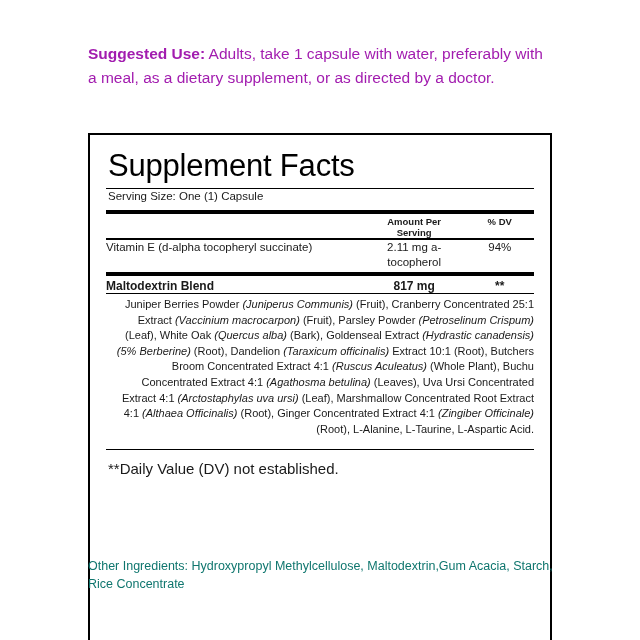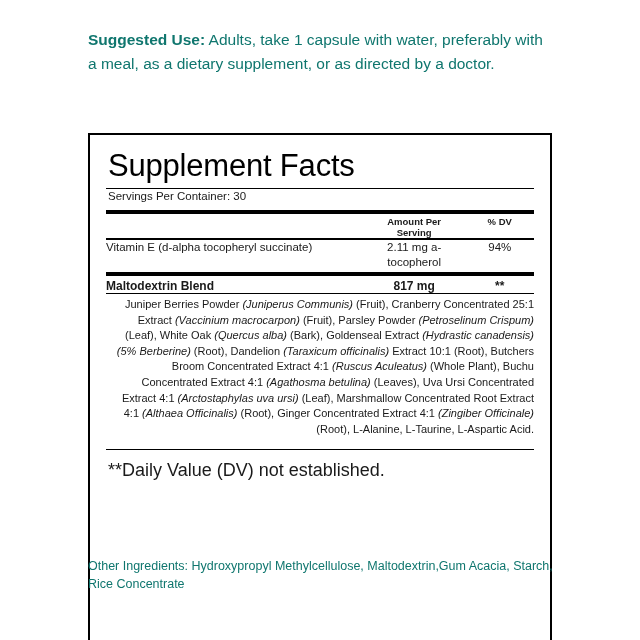--- a/index.html
+++ b/index.html
@@ -19,25 +19,25 @@
     width: 640px;
     height: 640px;
     box-sizing: border-box;
     padding: 0;
   }
 
   
   .suggested-use {
     position: absolute;
     left: 88px;
-    top: 28px;
+    top: 42px;
     width: 460px;
     font-size: 15.5px;
     line-height: 1.55;
-    color: #0f766e;
+    color: #a21caf;
   }
   .suggested-use .lead {
     font-weight: bold;
   }
 
   
   .facts-panel {
     position: absolute;
     left: 88px;
     top: 133px;
@@ -108,21 +108,21 @@
 
   .ingredients {
     font-size: 11px;
     line-height: 1.42;
     margin: 3px 0 0 0;
     text-align: right;
   }
   .ingredients i { font-style: italic; }
 
   .dv-note {
-    font-size: 18px;
+    font-size: 15px;
     margin: 10px 0 0 2px;
   }
 
   .other-ing {
     position: absolute;
     left: 88px;
     top: 557px;
     width: 468px;
     font-size: 12.5px;
     line-height: 1.45;
@@ -138,21 +138,21 @@
     <span class="lead">Suggested Use:</span><span> Adults, take 1 capsule with water, preferably with a meal, as a dietary supplement, or as directed by a doctor.</span>
   </div>
 
   <div class="facts-panel">
 
     <div class="facts-title">Supplement Facts</div>
 
     <div class="rule-thin"></div>
 
     <div class="serving-info">
-      <div>Servings Per Container: 30</div>
+      <div>Serving Size: One (1) Capsule</div>
     </div>
 
     <div class="rule-med"></div>
 
     <table class="facts">
       <tbody>
           <tr class="hdr-row">
         <th class="col-name"></th>
         <th class="col-amt">
           <span>Amount Per</span><br>

